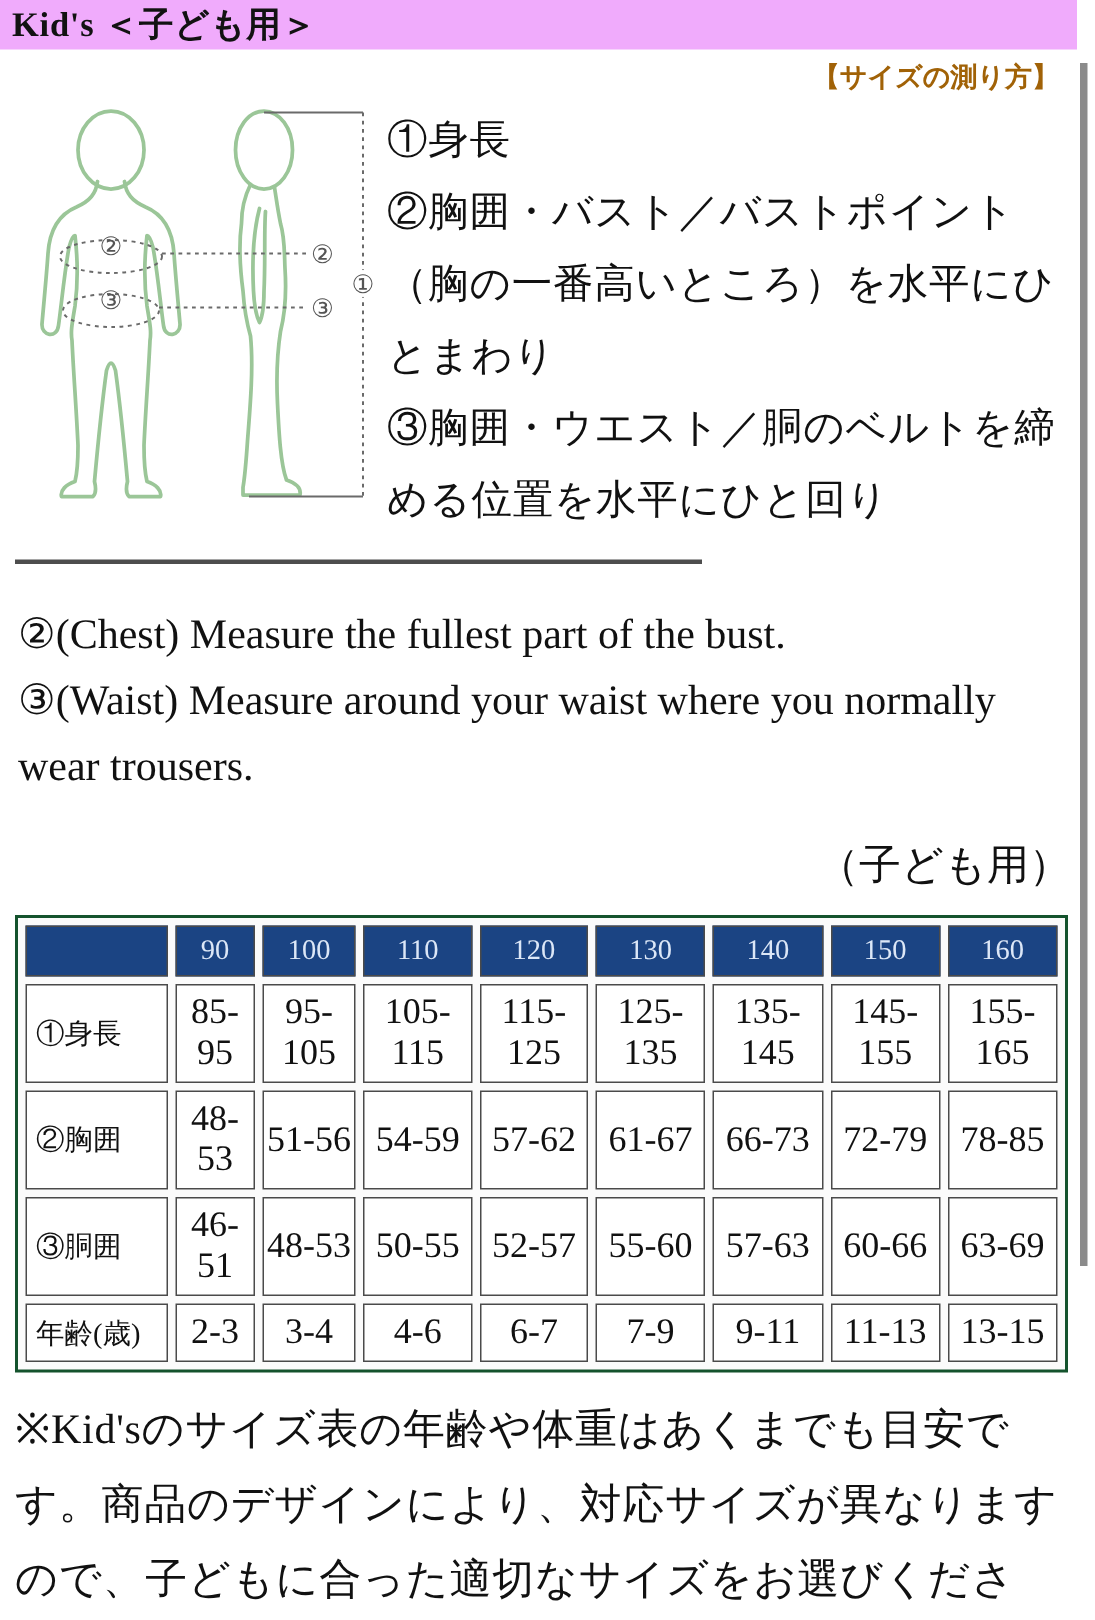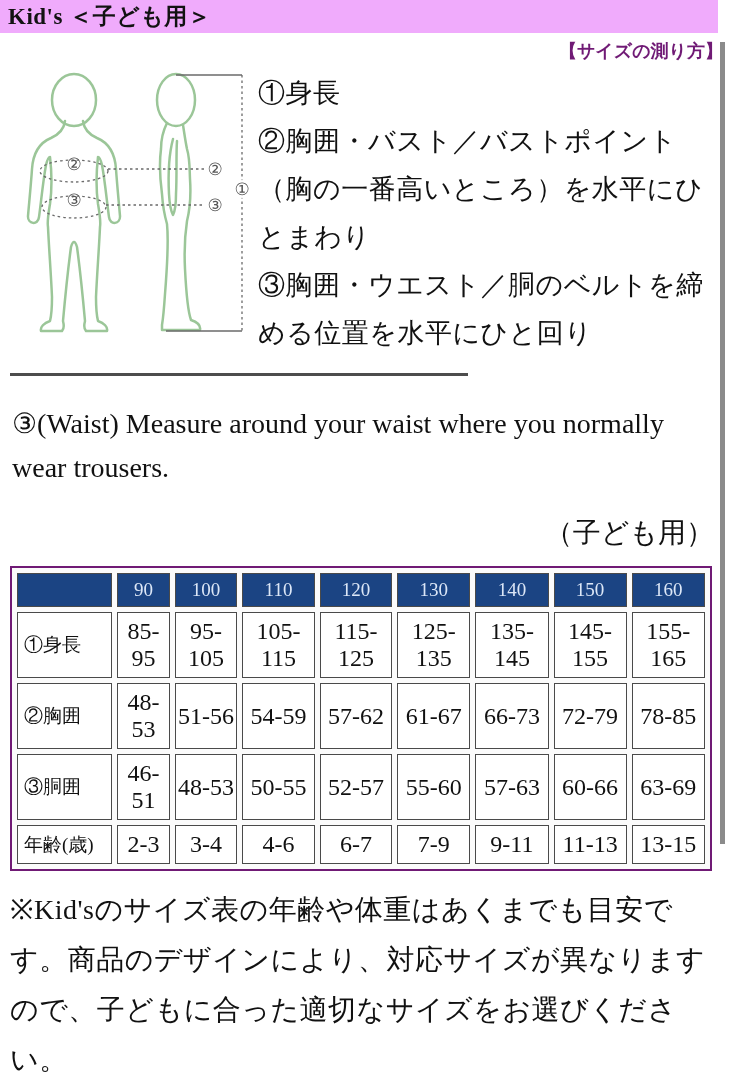--- a/index.html
+++ b/index.html
@@ -18,23 +18,23 @@
     display:flex;align-items:center;
   }
   .title-bar h1{
     margin:0 0 0 8px;
     font-size:23px;font-weight:bold;color:#121212;
     letter-spacing:.5px;
   }
   
   .measure-heading{
     margin-top:6px;
-    padding-right:7px;
+    padding-right:24px;
     text-align:right;
-    font-size:18px;font-weight:bold;color:#701a75;
+    font-size:18px;font-weight:bold;color:#a16207;
   }
   
   .measure-section{
     display:flex;
     margin-top:6px;
     padding-left:14px;
   }
   .figure-wrap{width:236px;flex:0 0 236px;}
   .jp-text{
     margin-left:8px;
@@ -64,21 +64,21 @@
     padding-right:16px;
     text-align:right;
     font-size:28px;
   }
   
   table.size-table{
     margin:14px 0 0 10px;
     border-collapse:separate;
     border-spacing:5px;
     background:#fbfbfb;
-    border:2px solid #701a75;
+    border:2px solid #14532d;
     width:702px;
   }
   table.size-table th,
   table.size-table td{
     border:1px solid #4a4a4a;
     text-align:center;
     font-weight:normal;
     padding:5px 1px;
     font-size:24px;
     background:#ffffff;
@@ -204,20 +204,21 @@
     <div class="jp-text">
       <p>①身長</p>
       <p>②胸囲・バスト／バストポイント（胸の一番高いところ）を水平にひとまわり</p>
       <p>③胸囲・ウエスト／胴のベルトを締める位置を水平にひと回り</p>
     </div>
   </section>
 
   <hr class="divider">
 
   <section class="en-text">
+    <p>②(Chest) Measure the fullest part of the bust.</p>
     <p>③(Waist) Measure around your waist where you normally wear trousers.</p>
   </section>
 
   <div class="unit-note">（子ども用）</div>
 
   <table class="size-table">
     <thead>
         <tr>
           <th class="corner"></th>
           <th class="col-head">90</th>

